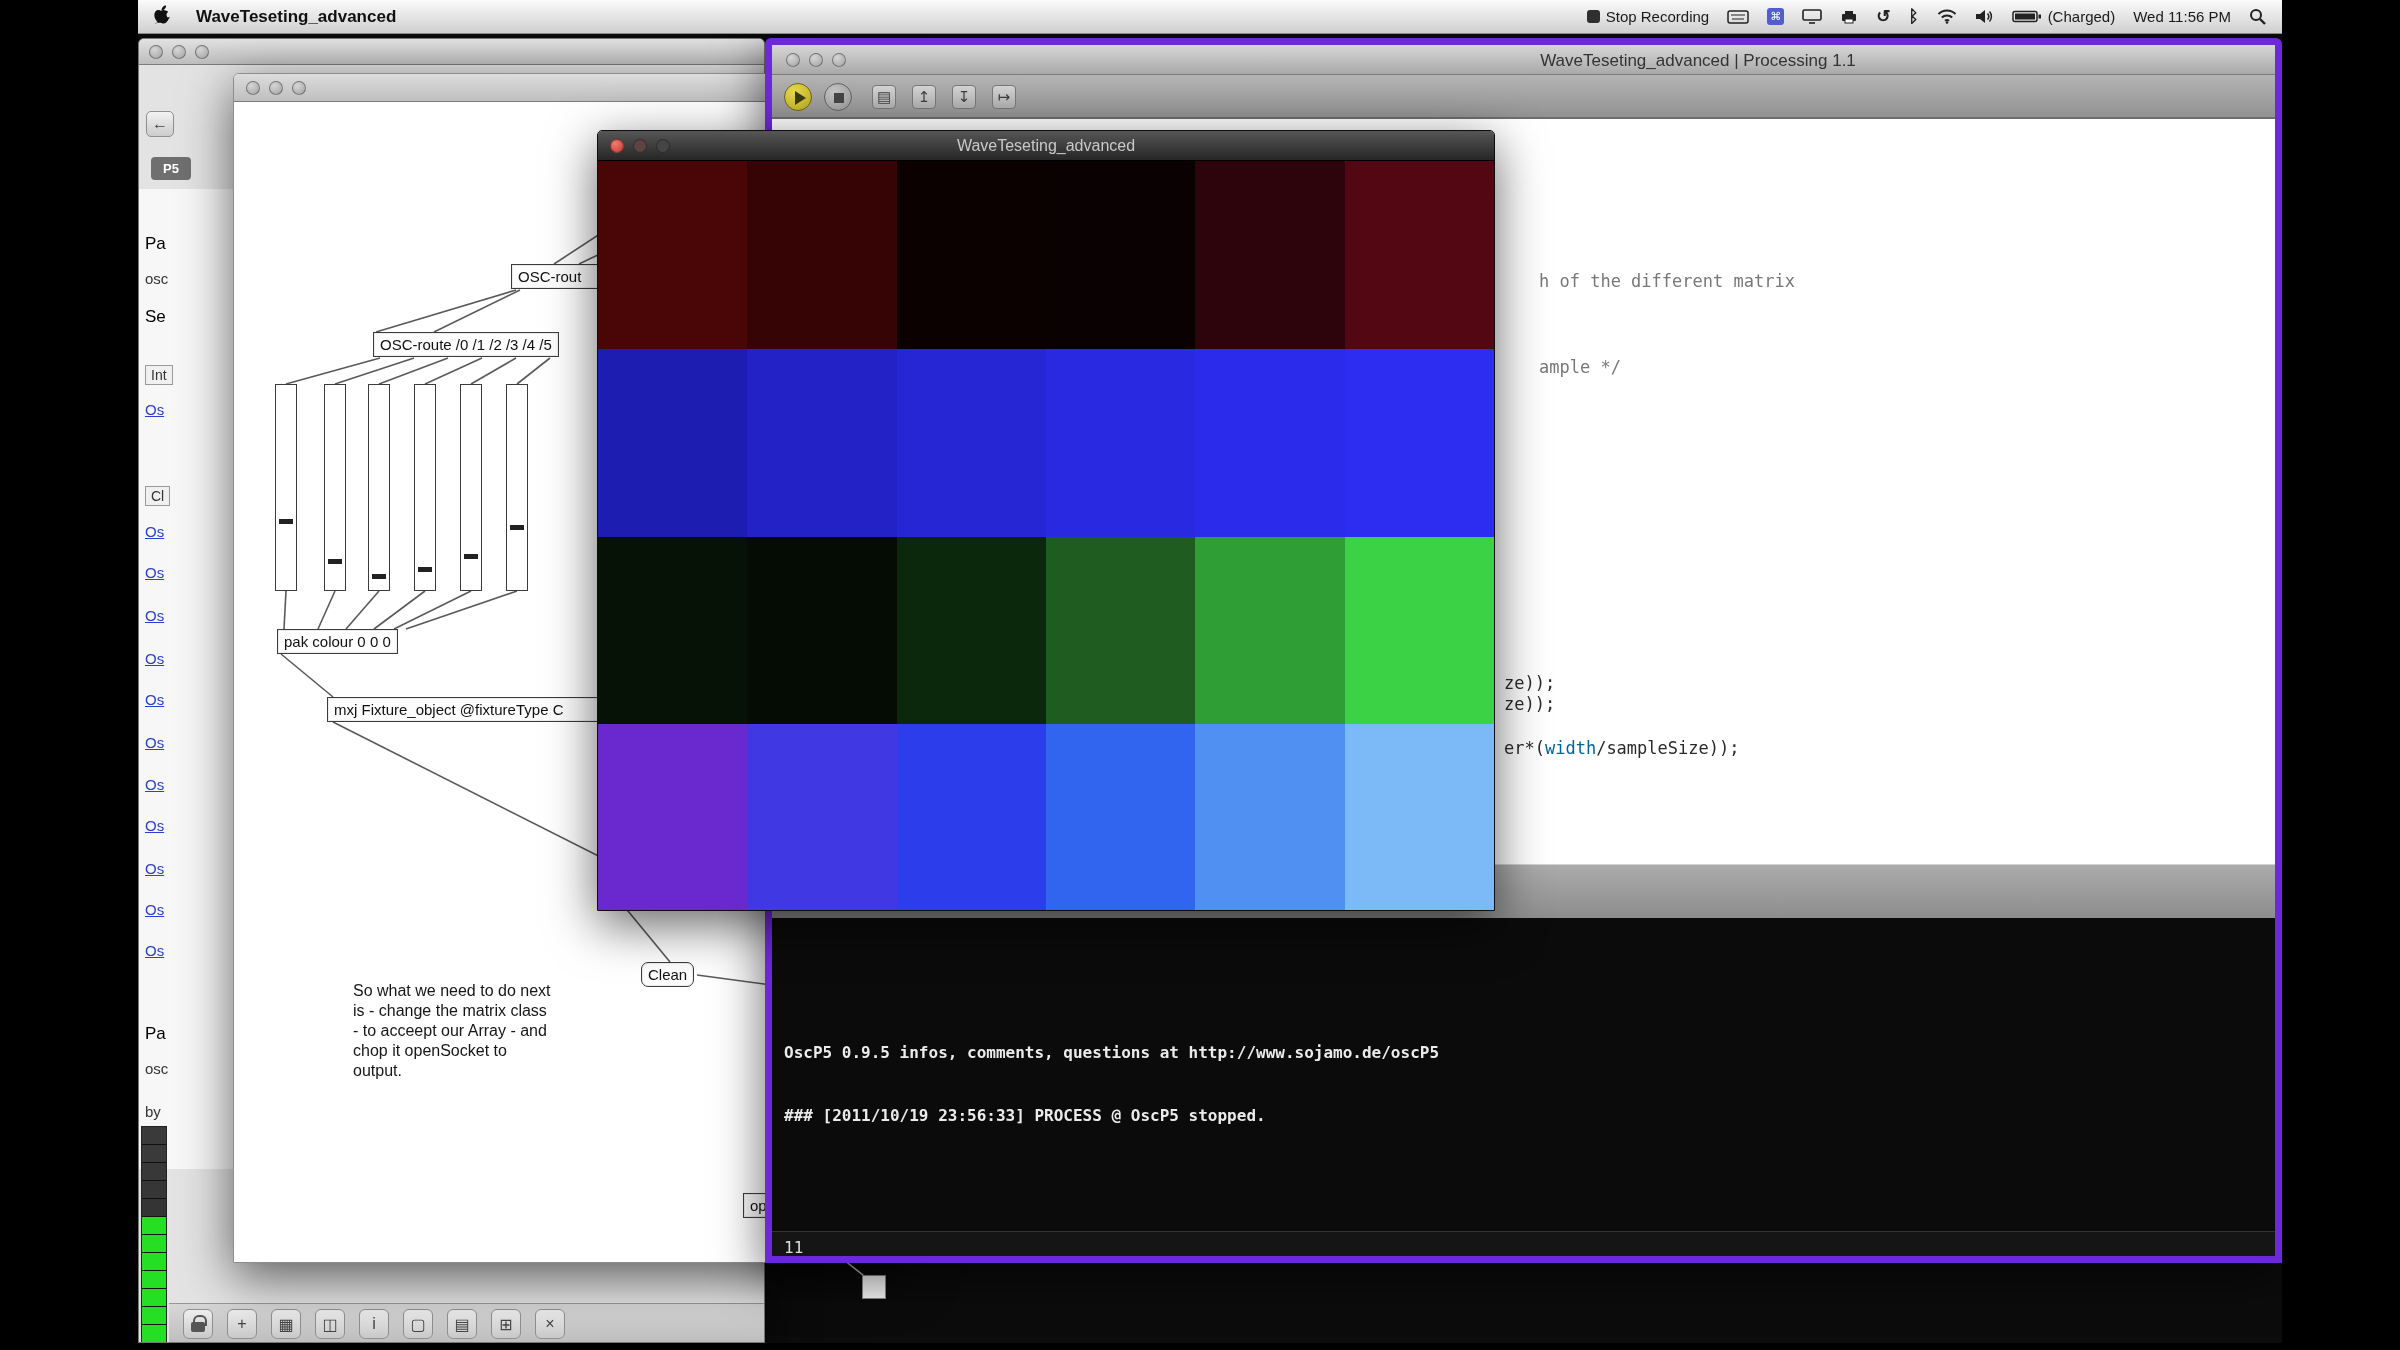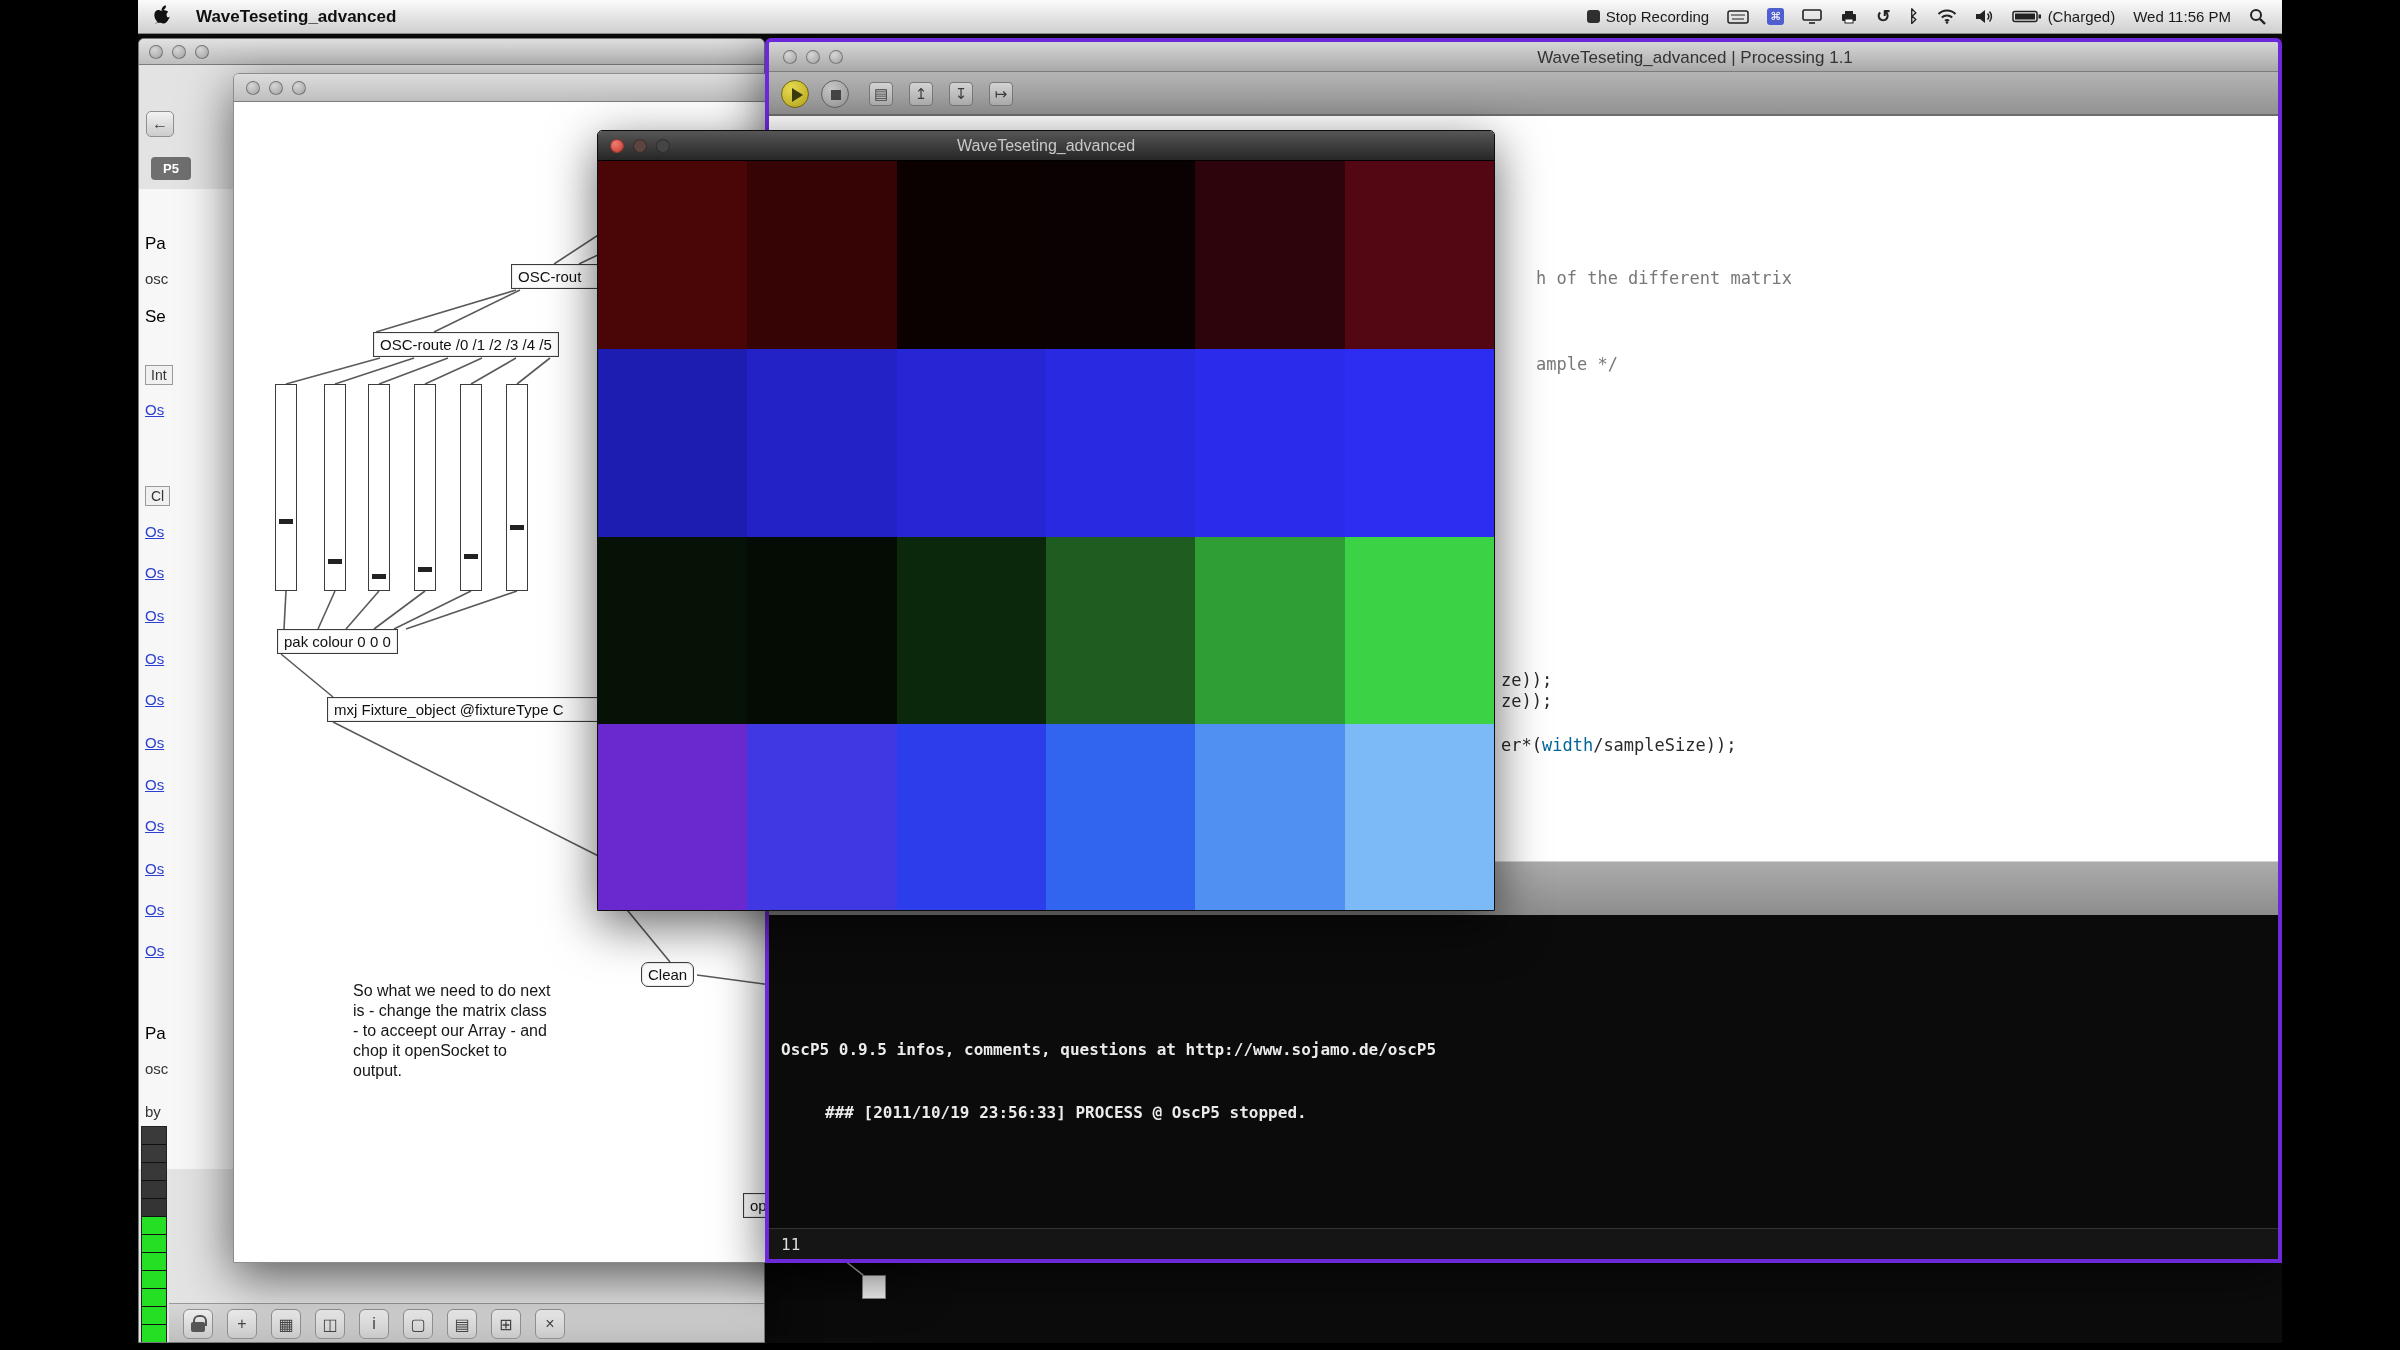--- a/index.html
+++ b/index.html
@@ -63,21 +63,21 @@
   .pobj{position:absolute;background:#fdfdfd;border:1px solid #3c3c3c;font-size:15px;padding:3px 6px;color:#111;
     white-space:nowrap;box-shadow:inset 0 0 0 1px #ececec}
   .pmsg{border-radius:7px}
   .slider{position:absolute;width:22px;height:207px;background:#fff;border:1px solid #3c3c3c}
   .slider .handle{position:absolute;left:3px;right:3px;height:5px;background:#222}
   .pcomment{position:absolute;left:119px;top:907px;width:250px;font-size:16px;line-height:20px;color:#161616}
   #cords{position:absolute;left:0;top:0;width:672px;height:1190px;pointer-events:none}
   #cords line{stroke:#5a5a5a;stroke-width:1.6}
 
   
-  #win-ide{left:765px;top:38px;width:1517px;height:1225px;background:#bdbdbd;z-index:4;border:4px solid #6d28d9}
+  #win-ide{left:765px;top:38px;width:1517px;height:1225px;background:#bdbdbd;z-index:4;border:7px solid #6d28d9}
   #win-ide .titlebar{height:30px;background:linear-gradient(#d6d6d6,#a9a9a9)}
   #win-ide .lights{left:14px;top:8px}
   #ide-title{position:absolute;left:926px;top:6px;transform:translateX(-50%);font-size:17px;color:#333;white-space:nowrap}
   #ide-toolbar{position:absolute;left:0;top:30px;width:100%;height:44px;background:linear-gradient(#b4b4b4,#929292);
     border-bottom:2px solid #6d6d6d}
   .runbtn{position:absolute;left:12px;top:8px;width:28px;height:28px;border-radius:50%;
     background:radial-gradient(circle at 35% 30%,#e7da52,#b9a81c);border:1px solid #6f6714}
   .runbtn .tri{position:absolute;left:10px;top:7px;width:0;height:0;border-left:11px solid #3b3b10;
     border-top:7px solid transparent;border-bottom:7px solid transparent}
   .stopbtn{position:absolute;left:52px;top:8px;width:28px;height:28px;border-radius:50%;
@@ -276,21 +276,21 @@
     <div id="editor">
         <div class="codefrag" style="top: 152px; left: 767px; color: rgb(120, 120, 120);">h of the different matrix</div>
         <div class="codefrag" style="top: 238px; left: 767px; color: rgb(120, 120, 120);">ample */</div>
         <div class="codefrag" style="top: 554px; left: 732px; color: rgb(42, 42, 42);">ze));</div>
         <div class="codefrag" style="top: 575px; left: 732px; color: rgb(42, 42, 42);">ze));</div>
         <div class="codefrag" style="top: 619px; left: 732px;"><span style="color: rgb(42, 42, 42);">er*(</span><span style="color: rgb(0, 102, 153);">width</span><span style="color: rgb(42, 42, 42);">/sampleSize));</span></div>
       </div>
     <div id="msgstrip"></div>
     <div id="console">
         <div class="cline" style="top: 125px;">OscP5 0.9.5 infos, comments, questions at http://www.sojamo.de/oscP5</div>
-        <div class="cline" style="top: 188px; margin-left: 44px;">### [2011/10/19 23:56:33] PROCESS @ OscP5 stopped.</div>
+        <div class="cline" style="top: 188px;">### [2011/10/19 23:56:33] PROCESS @ OscP5 stopped.</div>
       </div>
     <div id="statusbar">
       <span class="ln">11</span>
     </div>
     <div id="ide-bottom"></div>
   </div>
 
   <div class="window" id="win-sketch">
     <div class="titlebar">
       <div class="lights">

